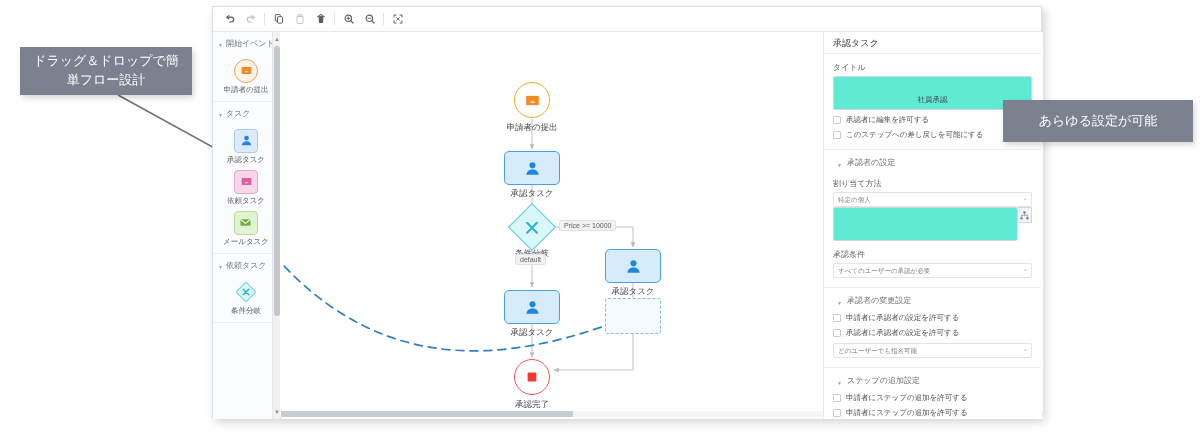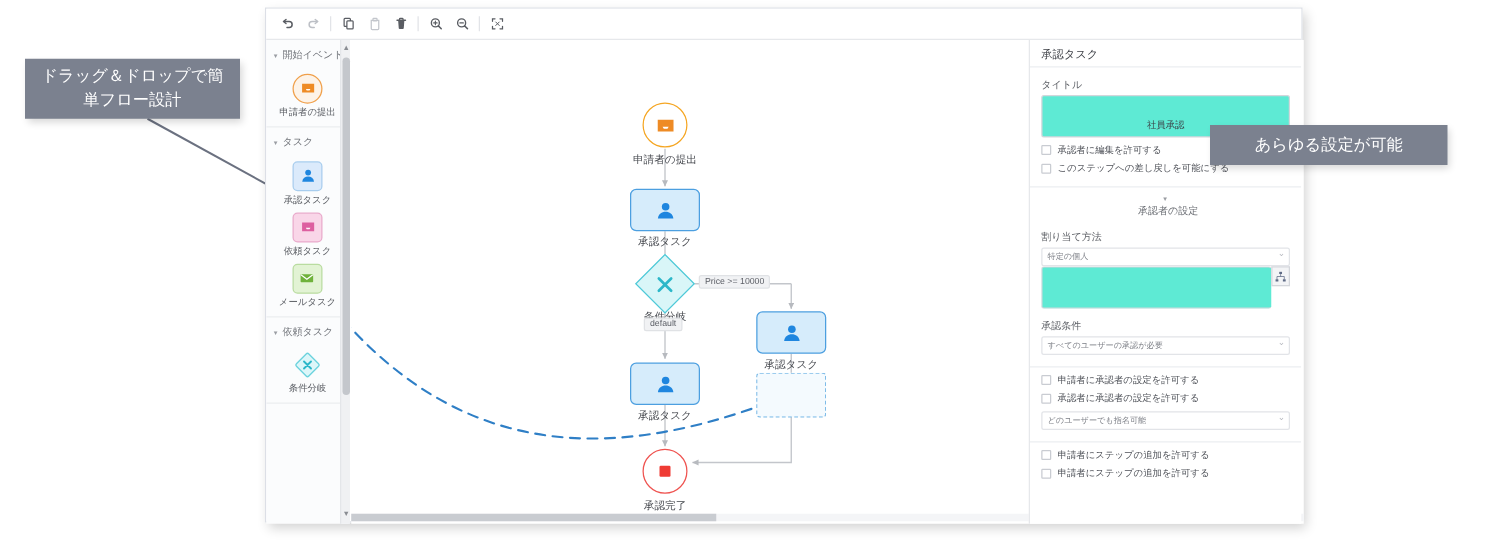--- a/index.html
+++ b/index.html
@@ -190,40 +190,39 @@
   .checkbox-row {
     display: flex; align-items: center; margin-top: 5px;
   }
   .cbox {
     width: 8px; height: 8px; border: 1px solid #c9ccd2;
     border-radius: 1px; background: #fff; margin-right: 5px; flex: none;
   }
   .cbox-label { font-size: 7.5px; color: #4d5057; white-space: nowrap; }
   .section-divider { height: 1px; background: #eceef1; margin: 9px -9px 0; }
   .section-head {
-    display: flex; align-items: center;
+    display: flex; align-items: flex-end;
     font-size: 8px; color: #6a6d73;
     padding: 7px 0 2px 4px;
-    flex-direction: column;
   }
   .section-head .pal-caret { font-size: 5px; margin-right: 5px; margin-top:0; }
 
   
   .callout {
     position: absolute;
     background: #7b818f;
     color: #ffffff;
     display: flex; align-items: center; justify-content: center;
     text-align: center;
     box-shadow: 2px 3px 6px rgba(0,0,0,0.16);
     font-size: 13px; line-height: 1.45;
     padding: 6px 10px;
   }
   .callout-left { left: 20px; top: 47px; width: 172px; height: 48px; }
-  .callout-right { left: 968px; top: 100px; width: 190px; height: 32px; }
+  .callout-right { left: 1003px; top: 100px; width: 190px; height: 42px; }
   .leader { position: absolute; overflow: visible; }
 </style>
 </head>
 <body>
 
 <div id="root">
 
   <svg class="leader" style="left:0;top:0;width:1200px;height:435px;">
     <line x1="118" y1="95" x2="258" y2="172" stroke="#6b7180" stroke-width="1.6"></line>
     <line x1="1035" y1="142" x2="1000" y2="228" stroke="#6b7180" stroke-width="1.6"></line>
@@ -503,32 +502,40 @@
                 <rect x="8.4" y="8.6" width="3" height="2.4" rx="0.3"></rect>
                 <path d="M6 3 V5.6 M2.1 8.6 V5.6 H9.9 V8.6" stroke="#5f6b86" stroke-width="0.8" fill="none"></path>
               </svg>
           </div>
         </div>
 
         <div class="field-label">承認条件</div>
         <div class="select">すべてのユーザーの承認が必要</div>
 
         <div class="section-divider"></div>
+        <div class="section-head">
+          <span class="pal-caret">▼</span>
+          <span>承認者の変更設定</span>
+        </div>
         <div class="checkbox-row">
           <div class="cbox"></div>
           <div class="cbox-label">申請者に承認者の設定を許可する</div>
         </div>
         <div class="checkbox-row">
           <div class="cbox"></div>
           <div class="cbox-label">承認者に承認者の設定を許可する</div>
         </div>
         <div style="height:5px;"></div>
         <div class="select">どのユーザーでも指名可能</div>
 
         <div class="section-divider"></div>
+        <div class="section-head">
+          <span class="pal-caret">▼</span>
+          <span>ステップの追加設定</span>
+        </div>
         <div class="checkbox-row">
           <div class="cbox"></div>
           <div class="cbox-label">申請者にステップの追加を許可する</div>
         </div>
         <div class="checkbox-row">
           <div class="cbox"></div>
           <div class="cbox-label">申請者にステップの追加を許可する</div>
         </div>
       </div>
     </div>

